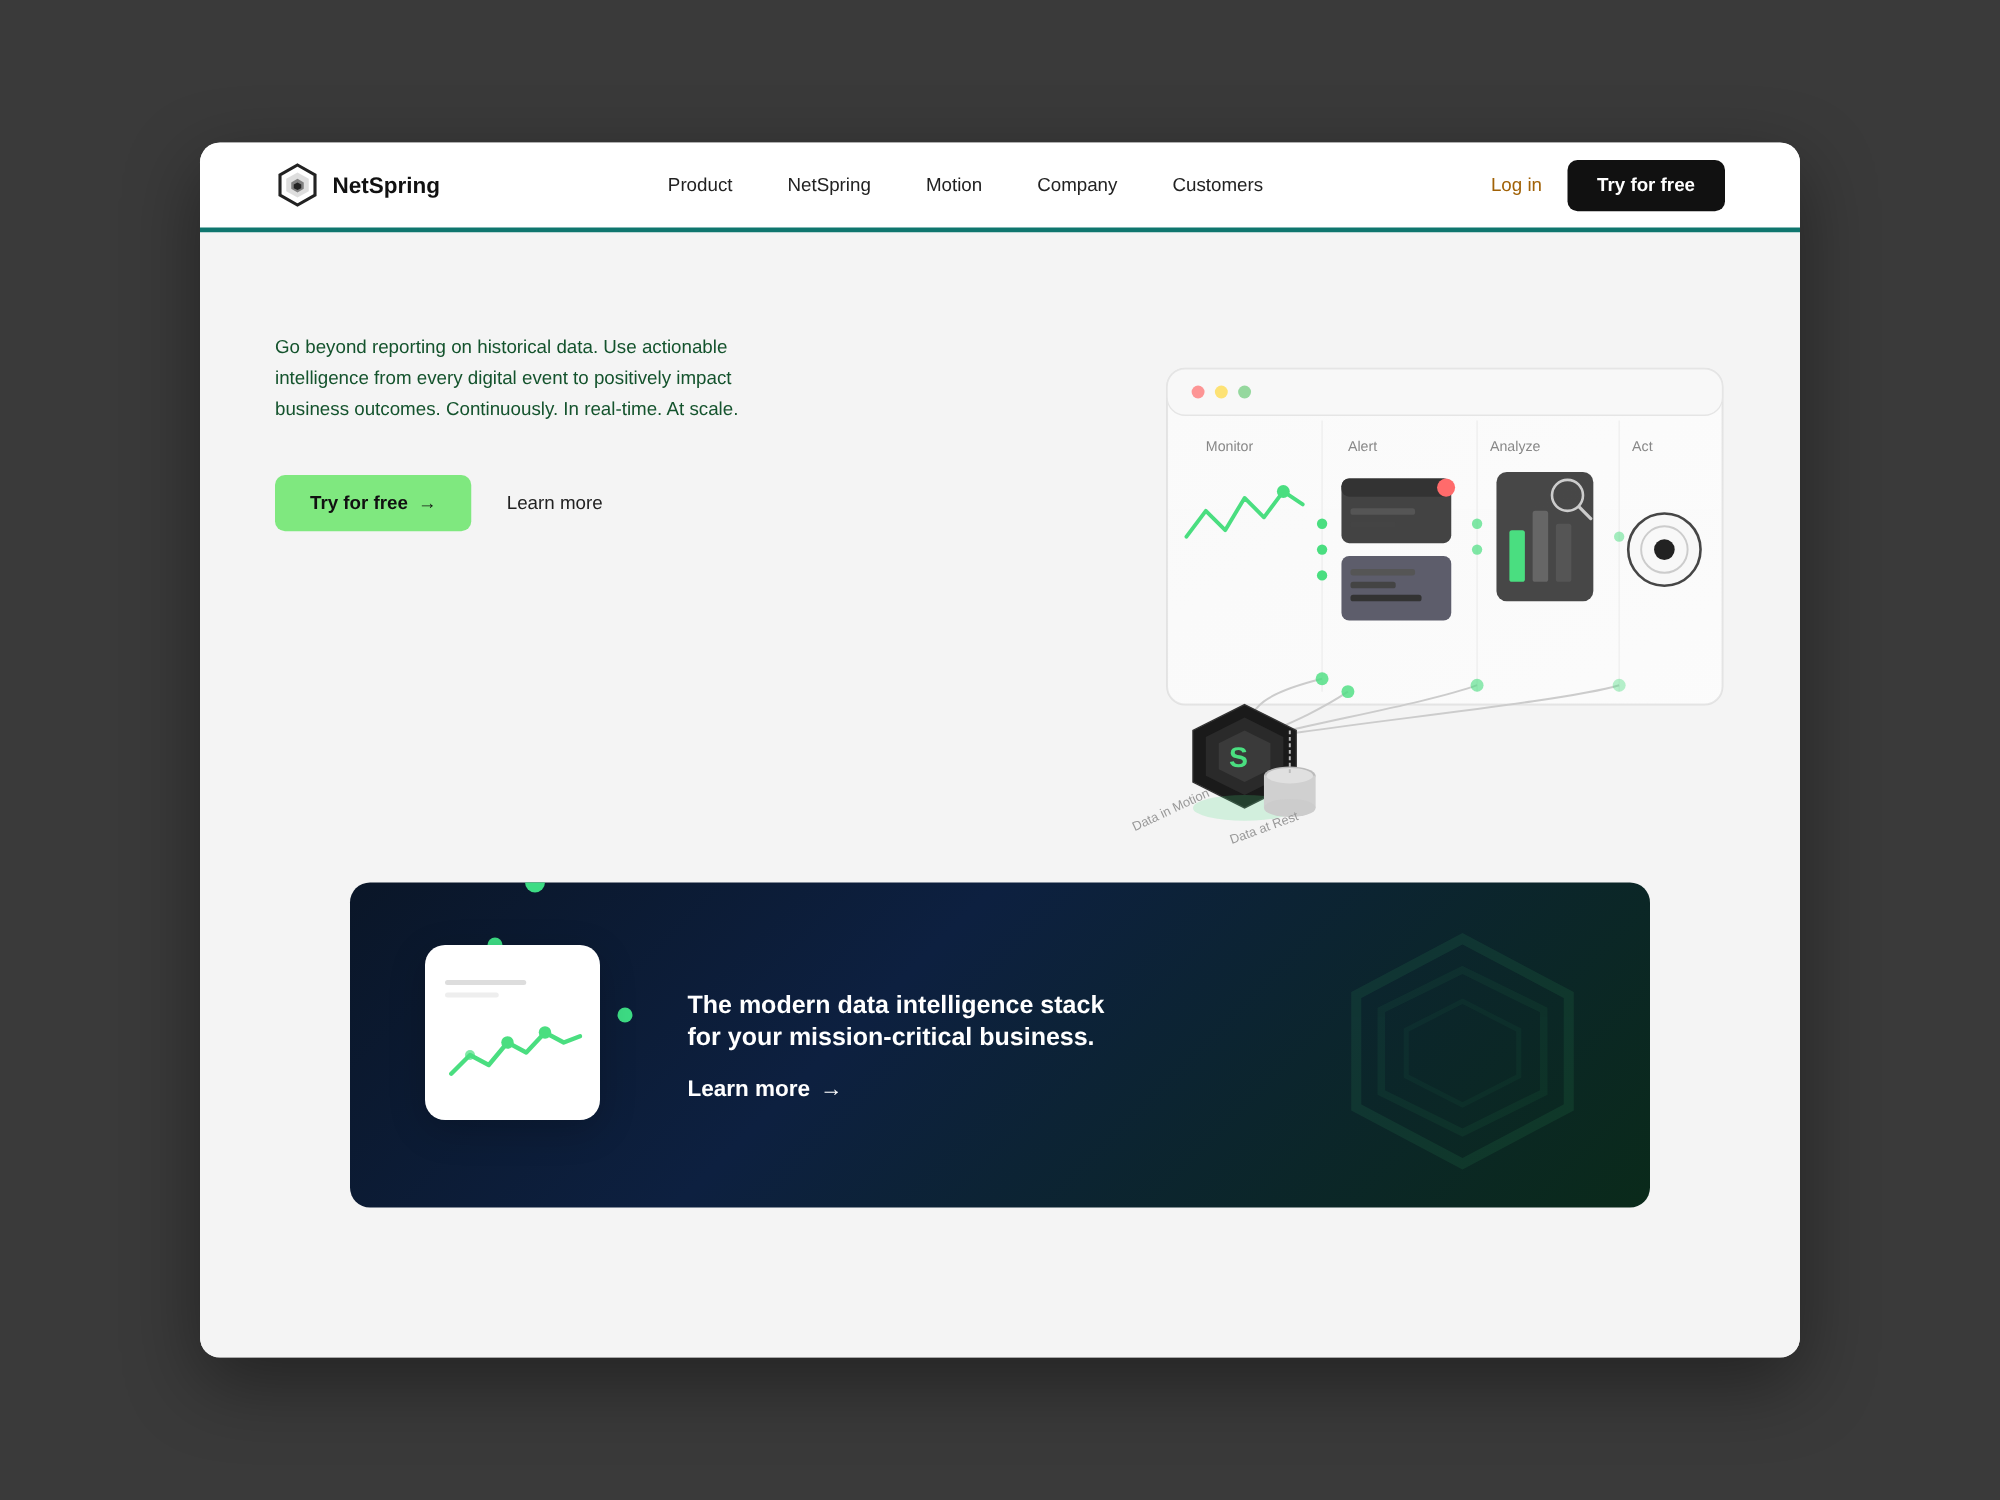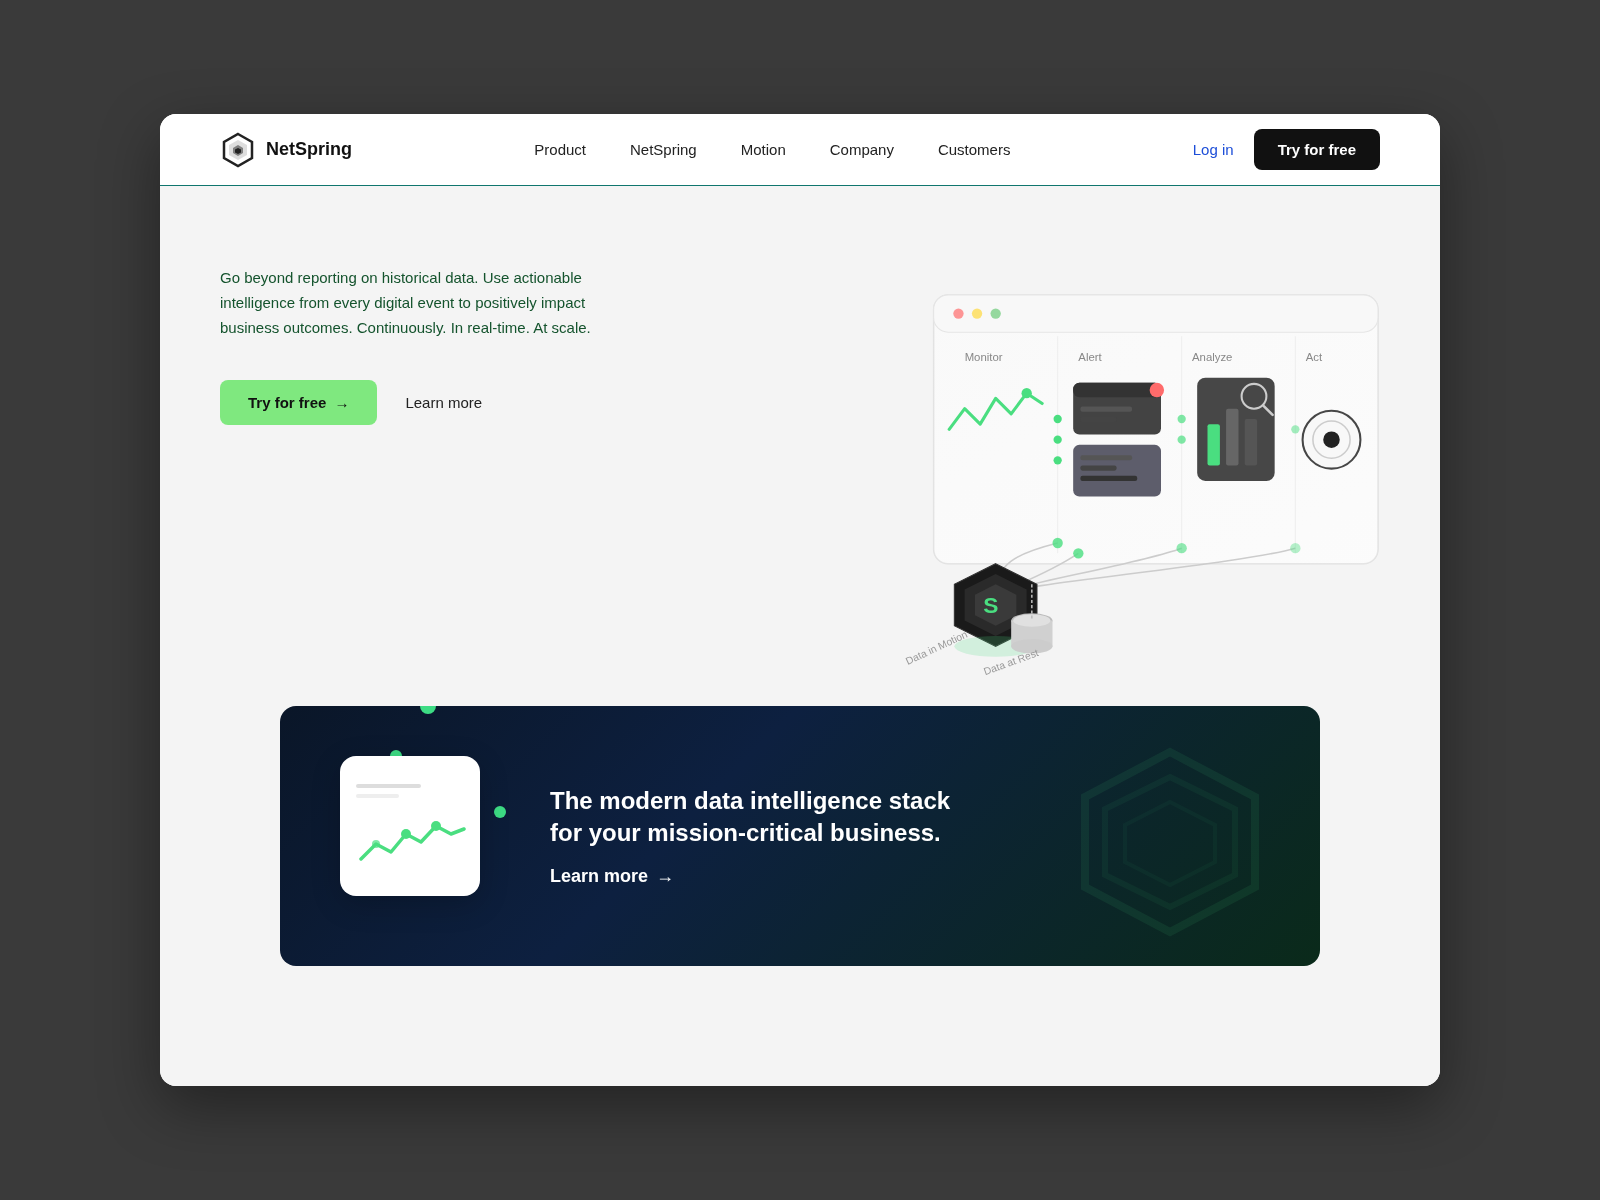--- a/index.html
+++ b/index.html
@@ -19,21 +19,21 @@
       box-shadow: 0 20px 60px rgba(0,0,0,0.4);
     }
     
     .navbar {
       background: #fff;
       padding: 0 60px;
       height: 72px;
       display: flex;
       align-items: center;
       justify-content: space-between;
-      border-bottom: 1px solid #0f766e;
+      border-bottom: 4px solid #0f766e;
     }
     .nav-logo {
       display: flex;
       align-items: center;
       gap: 10px;
       font-size: 18px;
       font-weight: 700;
       color: #111;
     }
     .logo-icon {
@@ -54,21 +54,21 @@
     .nav-actions {
       display: flex;
       align-items: center;
       gap: 20px;
     }
     .btn-login {
       background: none;
       border: none;
       font-size: 15px;
       font-weight: 500;
-      color: #1d4ed8;
+      color: #a16207;
       cursor: pointer;
     }
     .btn-try {
       background: #111;
       color: #fff;
       border: none;
       padding: 12px 24px;
       border-radius: 8px;
       font-size: 15px;
       font-weight: 600;
@@ -189,21 +189,21 @@
       background: #3ddc84;
       border-radius: 50%;
       position: absolute;
     }
     .banner-dot-1 { top: -6px; left: 50px; }
     .banner-dot-2 { right: -6px; top: 50px; }
     .banner-content {
       flex: 1;
     }
     .banner-title {
-      font-size: 24px;
+      font-size: 20px;
       font-weight: 700;
       color: #fff;
       line-height: 1.3;
       margin-bottom: 18px;
     }
     .btn-banner-learn {
       background: none;
       border: none;
       color: #fff;
       font-size: 18px;

